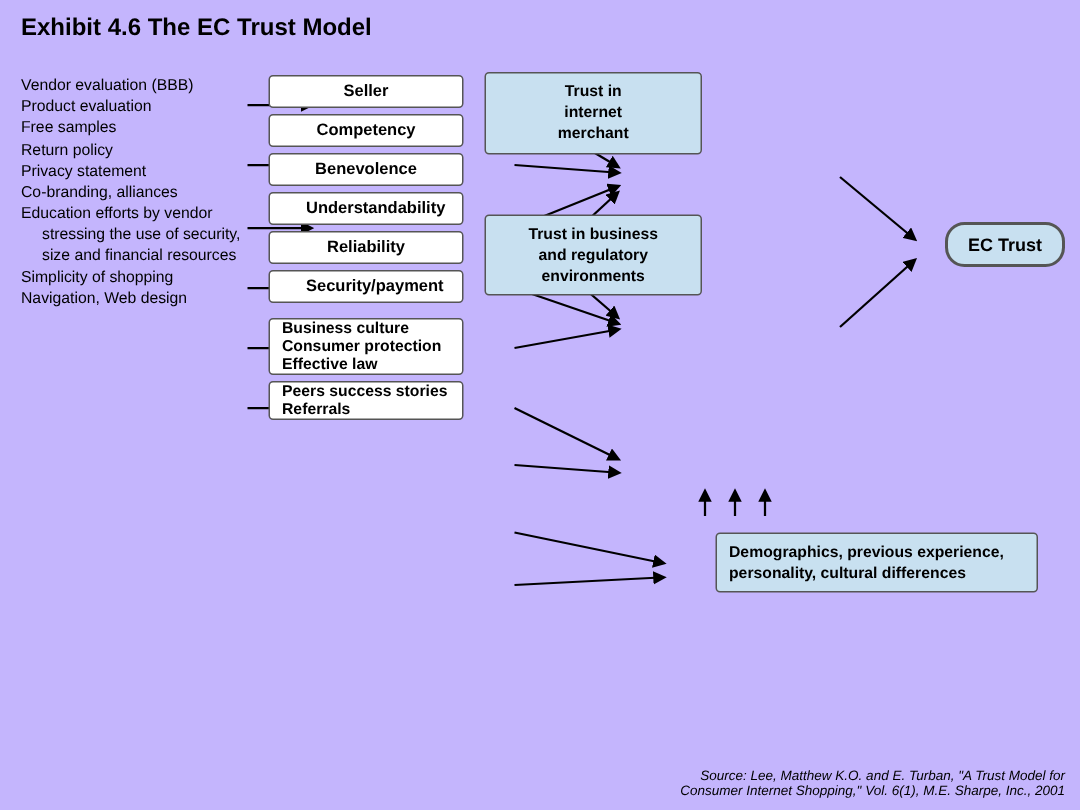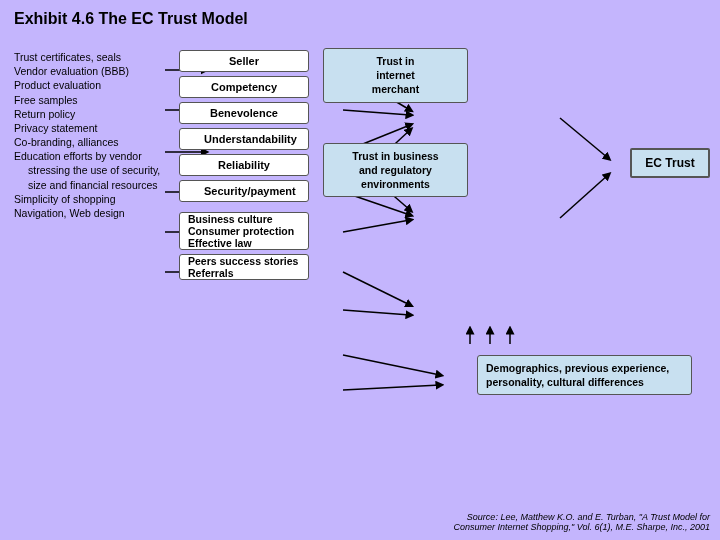--- a/index.html
+++ b/index.html
@@ -76,21 +76,21 @@
       color: #000;
       padding: 5px 8px;
       width: 145px;
       text-align: center;
       line-height: 1.35;
     }
     
     .ec-trust-box {
       background-color: #c8e0f0;
       border: 2px solid #555;
-      border-radius: 2px;
+      border-radius: 13px;
       font-size: 12px;
       font-weight: bold;
       color: #000;
       padding: 6px 10px;
       text-align: center;
       position: absolute;
       right: 10px;
       top: 100px;
     }
     
@@ -185,21 +185,20 @@
     <line x1="343" y1="390" x2="440" y2="385" stroke="#000" stroke-width="1.5" marker-end="url(#arrowhead)"></line>
 
     <line x1="470" y1="344" x2="470" y2="330" stroke="#000" stroke-width="1.5" marker-end="url(#arrowhead)"></line>
     <line x1="490" y1="344" x2="490" y2="330" stroke="#000" stroke-width="1.5" marker-end="url(#arrowhead)"></line>
     <line x1="510" y1="344" x2="510" y2="330" stroke="#000" stroke-width="1.5" marker-end="url(#arrowhead)"></line>
   </svg>
 
   <div class="main-layout">
 
     <div class="left-factors">
-      <div>Trust certificates, seals</div>
       <div>Vendor evaluation (BBB)</div>
       <div>Product evaluation</div>
       <div>Free samples</div>
       <div>Return policy</div>
       <div>Privacy statement</div>
       <div>Co-branding, alliances</div>
       <div>Education efforts by vendor</div>
       <div class="indent">stressing the use of security,</div>
       <div class="indent">size and financial resources</div>
       <div>Simplicity of shopping</div>

